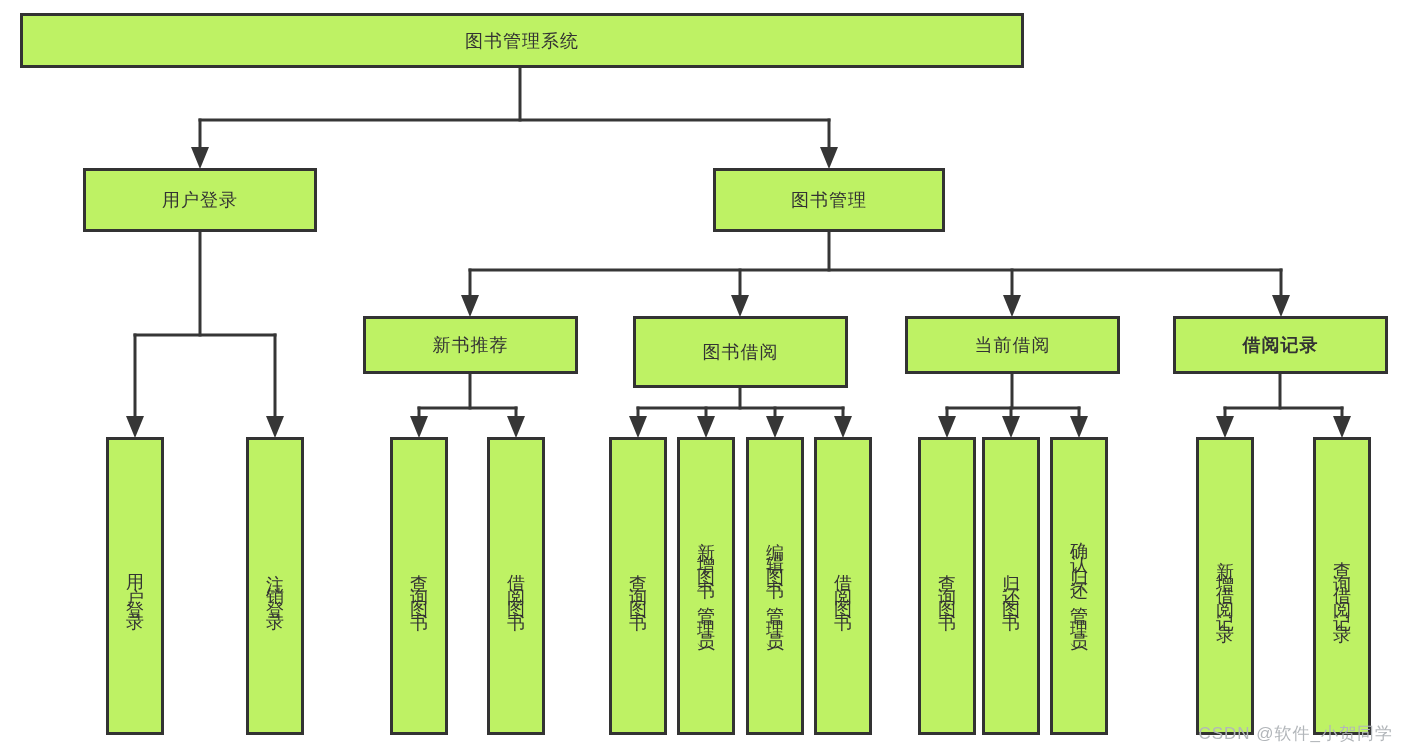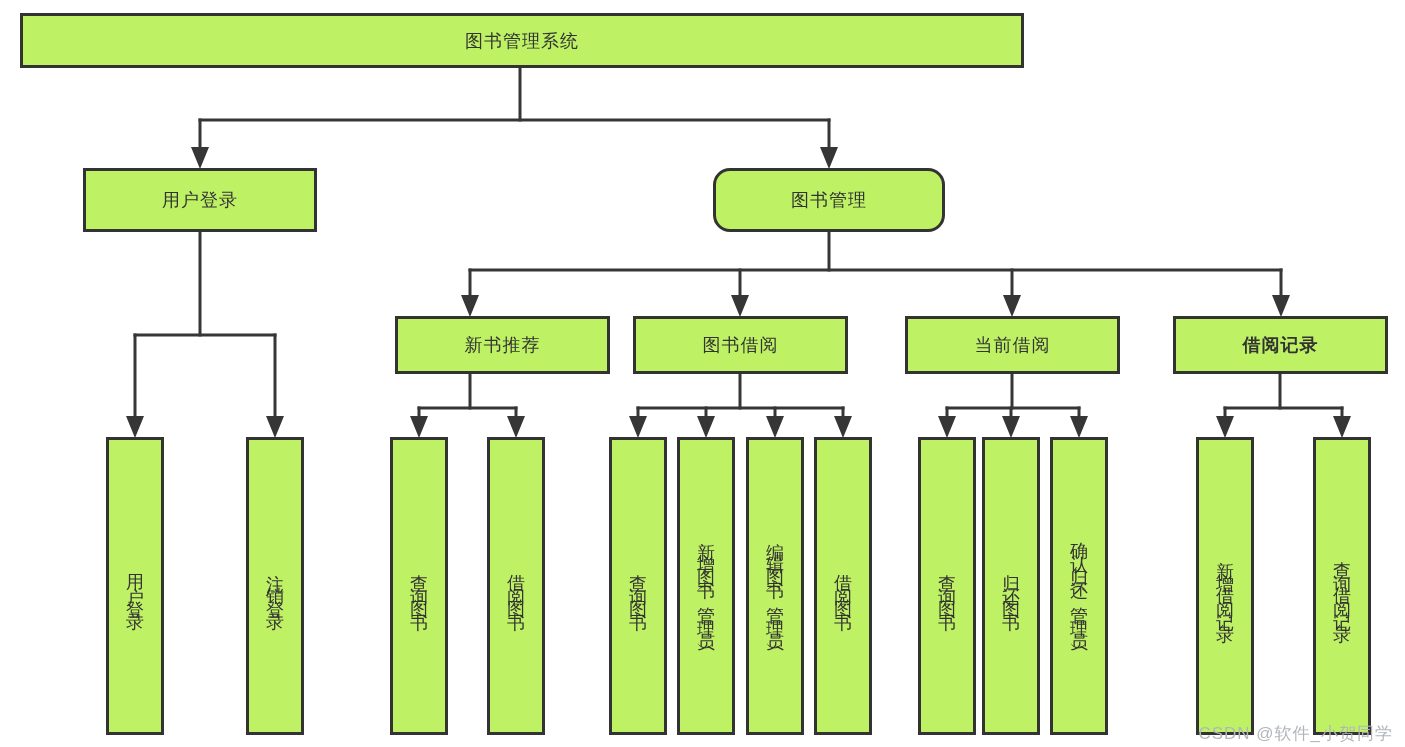--- a/index.html
+++ b/index.html
@@ -37,23 +37,23 @@
   .leaf span {
     writing-mode: vertical-rl;
     text-orientation: mixed;
     letter-spacing: 13px;
     line-height: 1;
     white-space: nowrap;
   }
   
   .n-root  { left: 20px;   top: 13px;  width: 1004px; height: 55px; }
   .n-l2a   { left: 83px;   top: 168px; width: 234px;  height: 64px; }
-  .n-l2b   { left: 713px;  top: 168px; width: 232px;  height: 64px; border-radius: 17px; }
-  .n-l3a   { left: 363px;  top: 316px; width: 215px;  height: 58px; margin-left: 32px; }
-  .n-l3b   { left: 633px;  top: 316px; width: 215px;  height: 58px; }
+  .n-l2b   { left: 713px;  top: 168px; width: 232px;  height: 64px; }
+  .n-l3a   { left: 363px;  top: 316px; width: 215px;  height: 58px; }
+  .n-l3b   { left: 633px;  top: 316px; width: 215px;  height: 72px; }
   .n-l3c   { left: 905px;  top: 316px; width: 215px;  height: 58px; }
   .n-l3d   { left: 1173px; top: 316px; width: 215px;  height: 58px; font-weight: bold; }
   .leaf    { top: 437px; width: 58px; height: 298px; }
   .lf-1  { left: 106px; }
   .lf-2  { left: 246px; }
   .lf-3  { left: 390px; }
   .lf-4  { left: 487px; }
   .lf-5  { left: 609px; }
   .lf-6  { left: 677px; }
   .lf-7  { left: 746px; }

